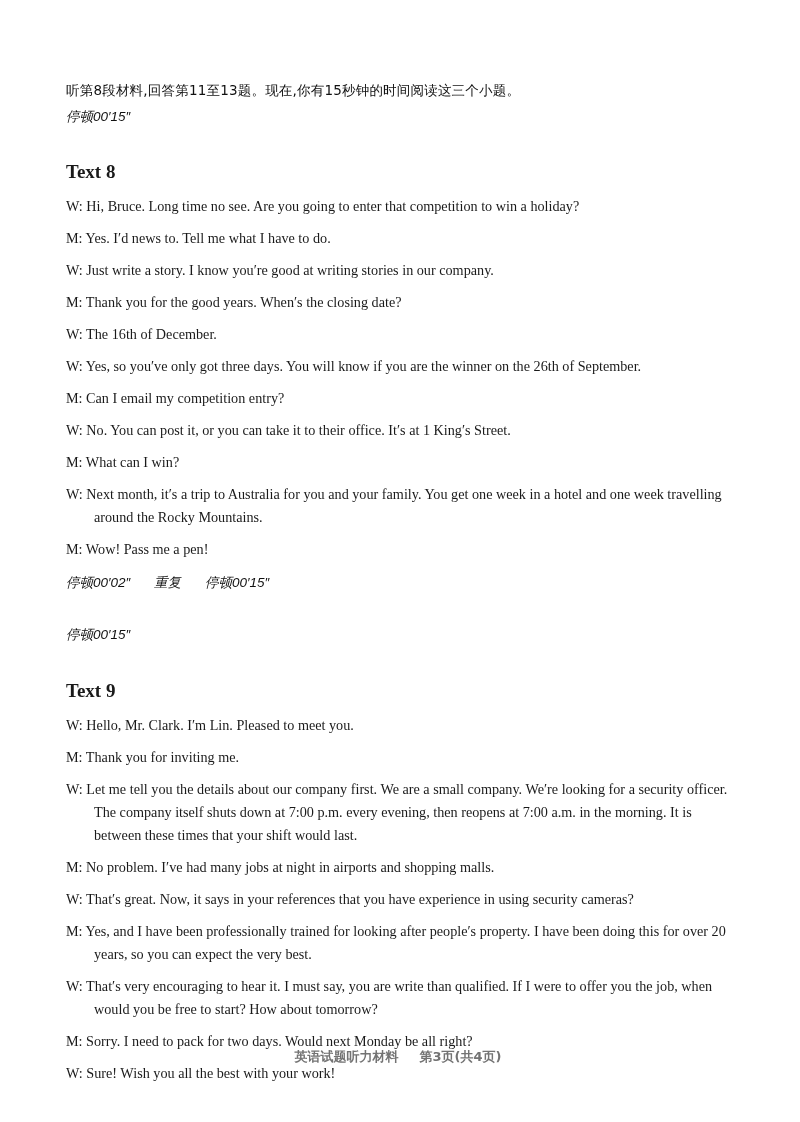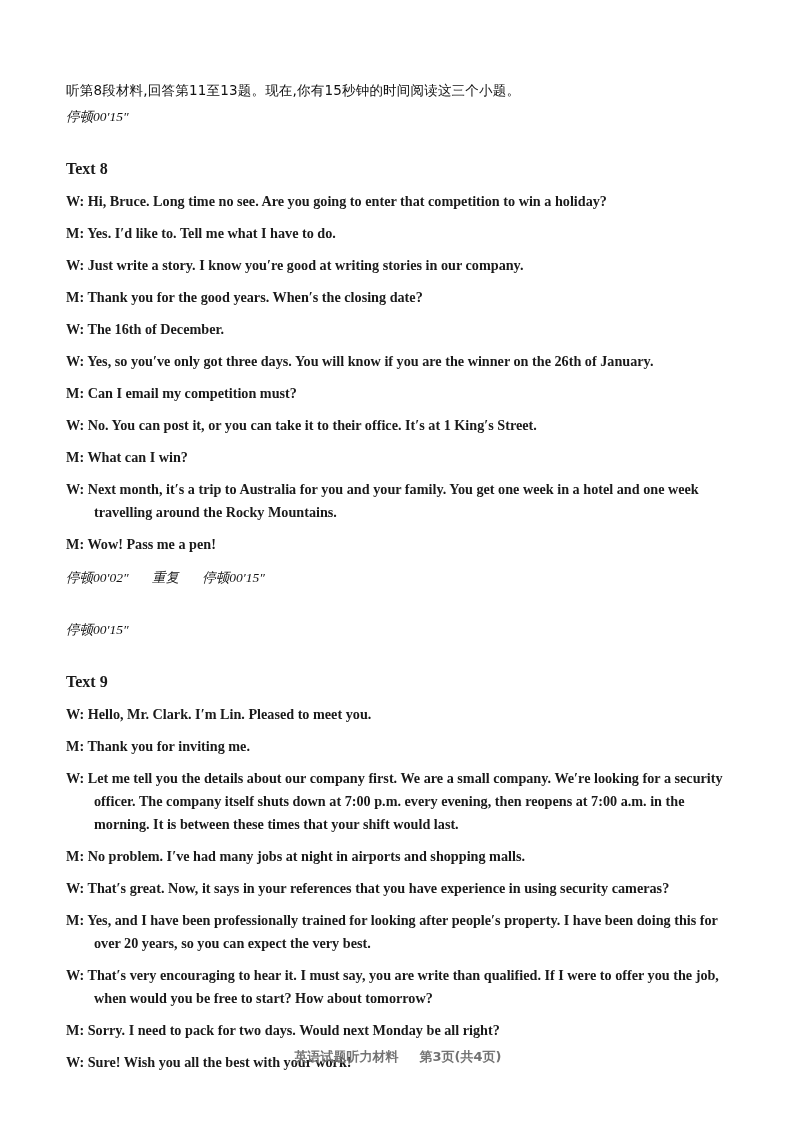--- a/index.html
+++ b/index.html
@@ -25,49 +25,48 @@
     margin: 0;
   }
   .cn-line {
     font-family: "DejaVu Sans", sans-serif;
     font-size: 13.5px;
     line-height: 1.9;
     letter-spacing: 0.2px;
     color: #111;
   }
   .pause-line {
-    font-family: Liberation Serif, serif;
+    font-family: Liberation Sans, sans-serif;
     font-style: italic;
     font-size: 13.5px;
     line-height: 1.9;
     color: #111;
   }
   .pause-line .seg {
     margin-right: 20px;
   }
   .pause-line .seg:last-child {
     margin-right: 0;
   }
   .text-heading {
     font-family: "Liberation Serif", serif;
     font-weight: bold;
-    font-size: 16px;
+    font-size: 19px;
     line-height: 1.8;
     margin-top: 26px;
     margin-bottom: 6px;
   }
   .dialog-line {
     font-family: "Liberation Serif", serif;
     font-size: 14.2px;
     line-height: 1.62;
     margin: 0 0 9px 0;
     padding-left: 28px;
     text-indent: -28px;
     text-align: left;
-    font-weight: bold;
   }
   .spacer-lg {
     height: 26px;
   }
   .footer {
     position: absolute;
     left: 0;
     right: 0;
     bottom: 56px;
     text-align: center;
@@ -88,26 +87,26 @@
 
   <div class="block">
     <div class="cn-line">听第8段材料,回答第11至13题。现在,你有15秒钟的时间阅读这三个小题。</div>
     <div class="pause-line">
       <span class="seg">停顿00′15″</span>
     </div>
 
     <div class="text-heading">Text 8</div>
 
     <div class="dialog-line">W: Hi, Bruce. Long time no see. Are you going to enter that competition to win a holiday?</div>
-    <div class="dialog-line">M: Yes. I′d like to. Tell me what I have to do.</div>
+    <div class="dialog-line">M: Yes. I′d news to. Tell me what I have to do.</div>
     <div class="dialog-line">W: Just write a story. I know you′re good at writing stories in our company.</div>
     <div class="dialog-line">M: Thank you for the good years. When′s the closing date?</div>
     <div class="dialog-line">W: The 16th of December.</div>
-    <div class="dialog-line">W: Yes, so you′ve only got three days. You will know if you are the winner on the 26th of January.</div>
-    <div class="dialog-line">M: Can I email my competition must?</div>
+    <div class="dialog-line">W: Yes, so you′ve only got three days. You will know if you are the winner on the 26th of September.</div>
+    <div class="dialog-line">M: Can I email my competition entry?</div>
     <div class="dialog-line">W: No. You can post it, or you can take it to their office. It′s at 1 King′s Street.</div>
     <div class="dialog-line">M: What can I win?</div>
     <div class="dialog-line">W: Next month, it′s a trip to Australia for you and your family. You get one week in a hotel and one week travelling around the Rocky Mountains.</div>
     <div class="dialog-line">M: Wow! Pass me a pen!</div>
 
     <div class="pause-line">
       <span class="seg">停顿00′02″</span>
       <span class="seg">重复</span>
       <span class="seg">停顿00′15″</span>
     </div>

